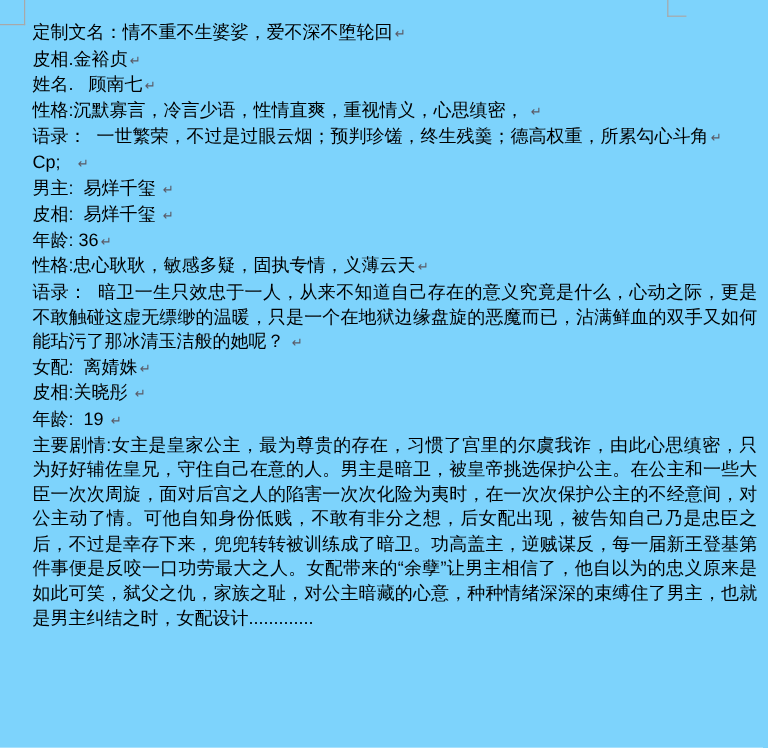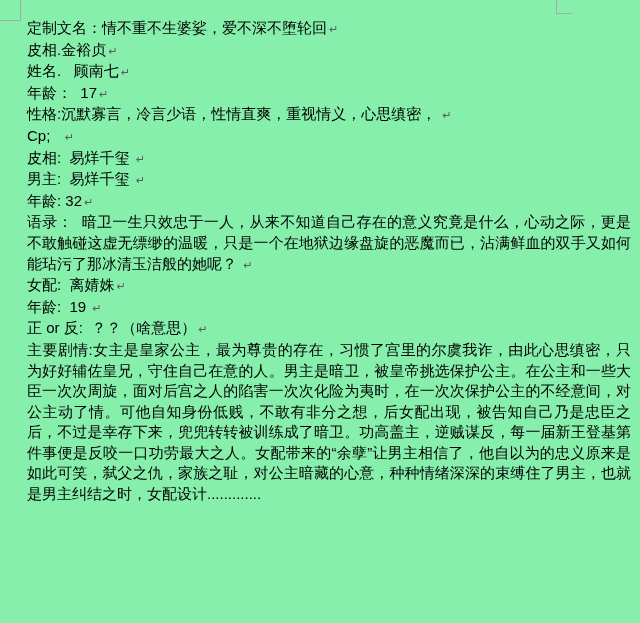--- a/index.html
+++ b/index.html
@@ -10,21 +10,21 @@
   body {
     width: 640px;
     height: 623px;
     overflow: hidden;
     font-family: "Liberation Sans", sans-serif;
   }
   .page {
     position: relative;
     width: 640px;
     height: 623px;
-    background: #86efac;
+    background: #7dd3fc;
   }
   
   .crop-mark {
     position: absolute;
     pointer-events: none;
   }
   .crop-tl {
     left: 0;
     top: 0;
     width: 20px;
@@ -67,25 +67,26 @@
 </head>
 <body>
 
 <div class="page">
   <div class="crop-mark crop-tl"></div>
   <div class="crop-mark crop-tr"></div>
   <div class="content" id="doc-content">
       <p class="para"><span class="ptext">定制文名：情不重不生婆娑，爱不深不堕轮回</span><span class="pilcrow">↵</span></p>
       <p class="para"><span class="ptext">皮相.金裕贞</span><span class="pilcrow">↵</span></p>
       <p class="para"><span class="ptext">姓名.   顾南七</span><span class="pilcrow">↵</span></p>
-      <p class="para"><span class="ptext">年龄：  17</span><span class="pilcrow">↵</span></p>
       <p class="para"><span class="ptext">性格:沉默寡言，冷言少语，性情直爽，重视情义，心思缜密， </span><span class="pilcrow">↵</span></p>
+      <p class="para"><span class="ptext">语录：  一世繁荣，不过是过眼云烟；预判珍馐，终生残羹；德高权重，所累勾心斗角</span><span class="pilcrow">↵</span></p>
       <p class="para"><span class="ptext">Cp;   </span><span class="pilcrow">↵</span></p>
+      <p class="para"><span class="ptext">男主:  易烊千玺 </span><span class="pilcrow">↵</span></p>
       <p class="para"><span class="ptext">皮相:  易烊千玺 </span><span class="pilcrow">↵</span></p>
-      <p class="para"><span class="ptext">男主:  易烊千玺 </span><span class="pilcrow">↵</span></p>
-      <p class="para"><span class="ptext">年龄: 32</span><span class="pilcrow">↵</span></p>
+      <p class="para"><span class="ptext">年龄: 36</span><span class="pilcrow">↵</span></p>
+      <p class="para"><span class="ptext">性格:忠心耿耿，敏感多疑，固执专情，义薄云天</span><span class="pilcrow">↵</span></p>
       <p class="para"><span class="ptext">语录：  暗卫一生只效忠于一人，从来不知道自己存在的意义究竟是什么，心动之际，更是不敢触碰这虚无缥缈的温暖，只是一个在地狱边缘盘旋的恶魔而已，沾满鲜血的双手又如何能玷污了那冰清玉洁般的她呢？ </span><span class="pilcrow">↵</span></p>
       <p class="para"><span class="ptext">女配:  离婧姝</span><span class="pilcrow">↵</span></p>
+      <p class="para"><span class="ptext">皮相:关晓彤 </span><span class="pilcrow">↵</span></p>
       <p class="para"><span class="ptext">年龄:  19 </span><span class="pilcrow">↵</span></p>
-      <p class="para"><span class="ptext">正 or 反:  ？？（啥意思）</span><span class="pilcrow">↵</span></p>
       <p class="para"><span class="ptext">主要剧情:女主是皇家公主，最为尊贵的存在，习惯了宫里的尔虞我诈，由此心思缜密，只为好好辅佐皇兄，守住自己在意的人。男主是暗卫，被皇帝挑选保护公主。在公主和一些大臣一次次周旋，面对后宫之人的陷害一次次化险为夷时，在一次次保护公主的不经意间，对公主动了情。可他自知身份低贱，不敢有非分之想，后女配出现，被告知自己乃是忠臣之后，不过是幸存下来，兜兜转转被训练成了暗卫。功高盖主，逆贼谋反，每一届新王登基第件事便是反咬一口功劳最大之人。女配带来的“余孽”让男主相信了，他自以为的忠义原来是如此可笑，弑父之仇，家族之耻，对公主暗藏的心意，种种情绪深深的束缚住了男主，也就是男主纠结之时，女配设计.............</span></p>
     </div>
 </div>
 
 </body></html>

